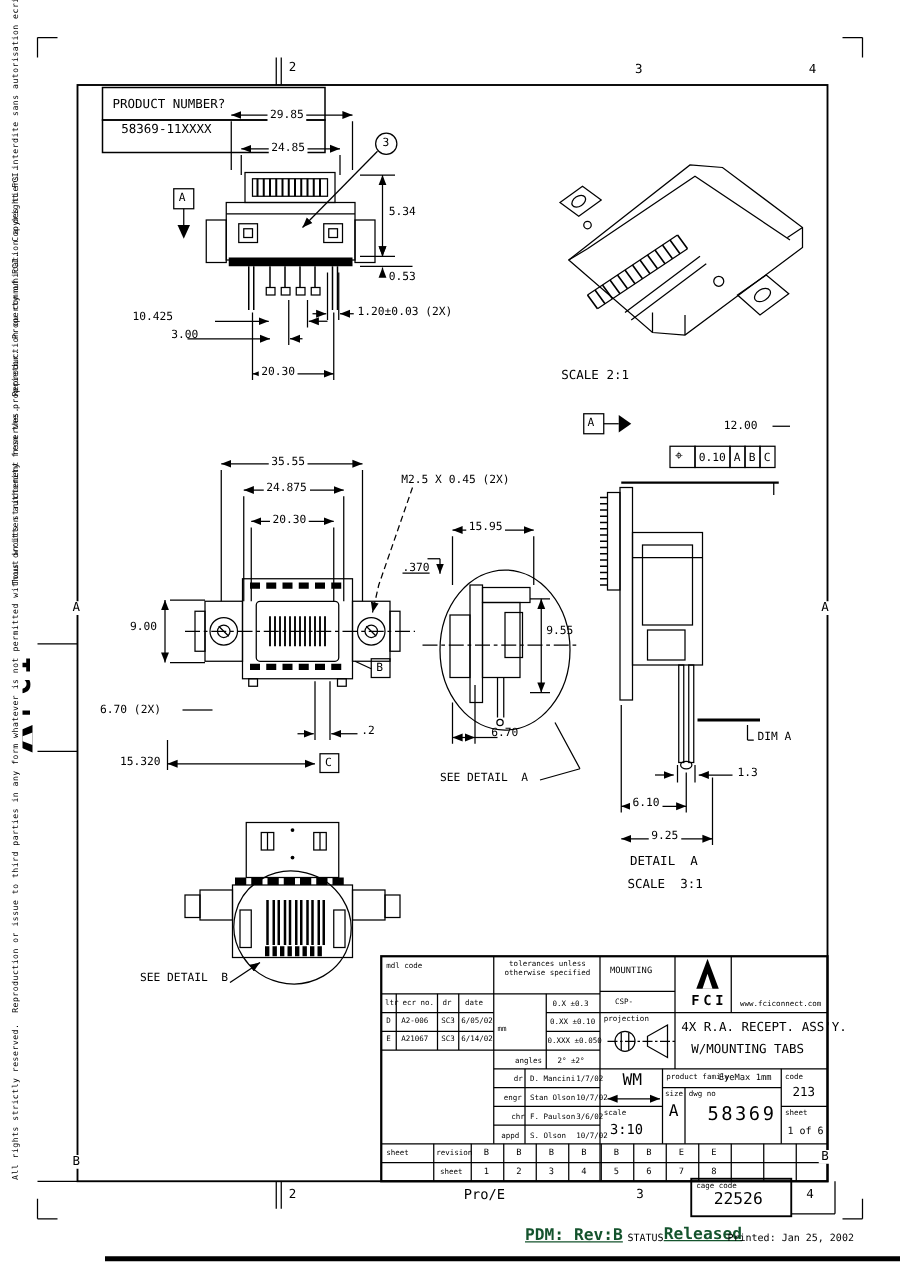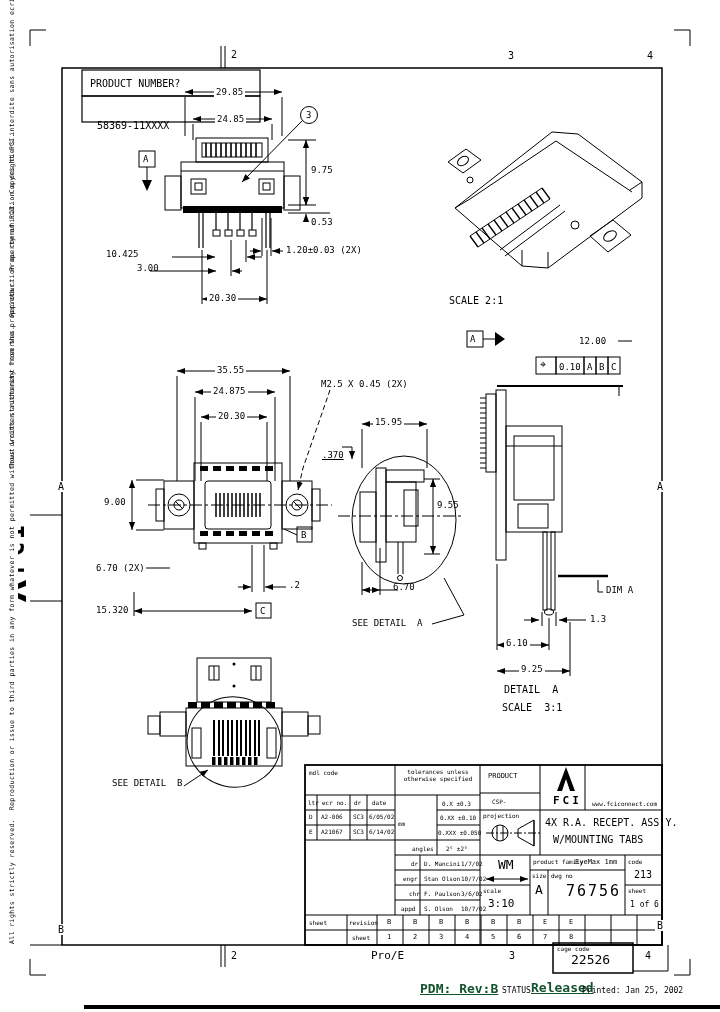--- a/index.html
+++ b/index.html
@@ -289,42 +289,42 @@
 <span class="t s10 bg" style="left:645px;top:50px;">4</span>
 <span class="t s10 bg" style="left:229px;top:950px;">2</span>
 <span class="t s10 bg" style="left:507px;top:950px;">3</span>
 <span class="t s10 bg" style="left:643px;top:950px;">4</span>
 <span class="t s10 bg" style="left:56px;top:481px;">A</span>
 <span class="t s10 bg" style="left:56px;top:924px;">B</span>
 <span class="t s10 bg" style="left:655px;top:481px;">A</span>
 <span class="t s10 bg" style="left:655px;top:920px;">B</span>
 
 <span class="t s10" style="left:90px;top:78px;">PRODUCT NUMBER?</span>
-<span class="t s10" style="left:97px;top:120px;">58369-11XXXX</span>
+<span class="t s10" style="left:97px;top:98px;">58369-11XXXX</span>
 
 <span class="t bg" style="left:214px;top:87px;">29.85</span>
 <span class="t bg" style="left:215px;top:114px;">24.85</span>
 <span class="t" style="left:306px;top:110px;">3</span>
-<span class="t" style="left:311px;top:165px;">9.75</span>
+<span class="t" style="left:311px;top:165px;">5.34</span>
 <span class="t" style="left:311px;top:217px;">0.53</span>
 <span class="t" style="left:286px;top:245px;">1.20±0.03 (2X)</span>
 <span class="t" style="left:106px;top:249px;">10.425</span>
 <span class="t" style="left:117px;top:263px;margin-left:20px;">3.00</span>
 <span class="t bg" style="left:207px;top:293px;">20.30</span>
 <span class="t" style="left:143px;top:154px;">A</span>
 
 <span class="t s10" style="left:449px;top:295px;">SCALE 2:1</span>
 
 <span class="t bg" style="left:215px;top:365px;">35.55</span>
 <span class="t bg" style="left:211px;top:386px;">24.875</span>
 <span class="t bg" style="left:216px;top:411px;">20.30</span>
 <span class="t" style="left:321px;top:379px;">M2.5 X 0.45 (2X)</span>
 <span class="t" style="left:322px;top:450px;text-decoration:underline;">.370</span>
 <span class="t" style="left:104px;top:497px;">9.00</span>
-<span class="t" style="left:96px;top:563px;">6.70 (2X)</span>
+<span class="t" style="left:80px;top:563px;">6.70 (2X)</span>
 <span class="t" style="left:96px;top:605px;">15.320</span>
 <span class="t" style="left:289px;top:580px;">.2</span>
 <span class="t" style="left:301px;top:530px;">B</span>
 <span class="t" style="left:260px;top:606px;">C</span>
 
 <span class="t bg" style="left:373px;top:417px;">15.95</span>
 <span class="t" style="left:437px;top:500px;">9.55</span>
 <span class="t" style="left:393px;top:582px;">6.70</span>
 <span class="t" style="left:352px;top:618px;">SEE DETAIL  A</span>
 
@@ -370,36 +370,36 @@
 <span class="t s6" style="left:403px;top:875px;">engr</span>
 <span class="t s6" style="left:424px;top:875px;">Stan Olson</span>
 <span class="t s6" style="left:461px;top:875px;">10/7/02</span>
 <span class="t s6" style="left:409px;top:890px;">chr</span>
 <span class="t s6" style="left:424px;top:890px;">F. Paulson</span>
 <span class="t s6" style="left:461px;top:890px;">3/6/02</span>
 <span class="t s6" style="left:401px;top:905px;">appd</span>
 <span class="t s6" style="left:424px;top:905px;">S. Olson</span>
 <span class="t s6" style="left:461px;top:905px;">10/7/02</span>
 
-<span class="t s7" style="left:488px;top:772px;">PRODUCT</span>
+<span class="t s7" style="left:488px;top:772px;">MOUNTING</span>
 <span class="t s6" style="left:492px;top:798px;">CSP-</span>
 <span class="t s11 b logo-fci" style="left:553px;top:795px;">FCI</span>
 <span class="t s6" style="left:592px;top:800px;">www.fciconnect.com</span>
 <span class="t s6" style="left:483px;top:812px;">projection</span>
 <span class="t s10" style="left:545px;top:817px;">4X R.A. RECEPT. ASS'Y.</span>
 <span class="t s10" style="left:553px;top:834px;">W/MOUNTING TABS</span>
 <span class="t s13" style="left:498px;top:858px;">WM</span>
 <span class="t s6" style="left:533px;top:858px;">product family</span>
 <span class="t s7" style="left:575px;top:858px;">EyeMax 1mm</span>
 <span class="t s6" style="left:628px;top:858px;">code</span>
 <span class="t s10" style="left:634px;top:869px;">213</span>
 <span class="t s6" style="left:532px;top:872px;">size</span>
 <span class="t s13" style="left:535px;top:883px;">A</span>
 <span class="t s6" style="left:551px;top:872px;">dwg no</span>
-<span class="t s15" style="left:566px;top:883px;">76756</span>
+<span class="t s15" style="left:566px;top:883px;">58369</span>
 <span class="t s6" style="left:483px;top:887px;">scale</span>
 <span class="t s11" style="left:488px;top:898px;">3:10</span>
 <span class="t s6" style="left:628px;top:887px;">sheet</span>
 <span class="t s8" style="left:630px;top:900px;">1 of 6</span>
 
 <span class="t s6" style="left:309px;top:919px;">sheet</span>
 <span class="t s6" style="left:349px;top:919px;">revision</span>
 <span class="t s6" style="left:352px;top:934px;">sheet</span>
 <span class="t s7" style="left:387px;top:918px;">B</span>
 <span class="t s7" style="left:413px;top:918px;">B</span>

